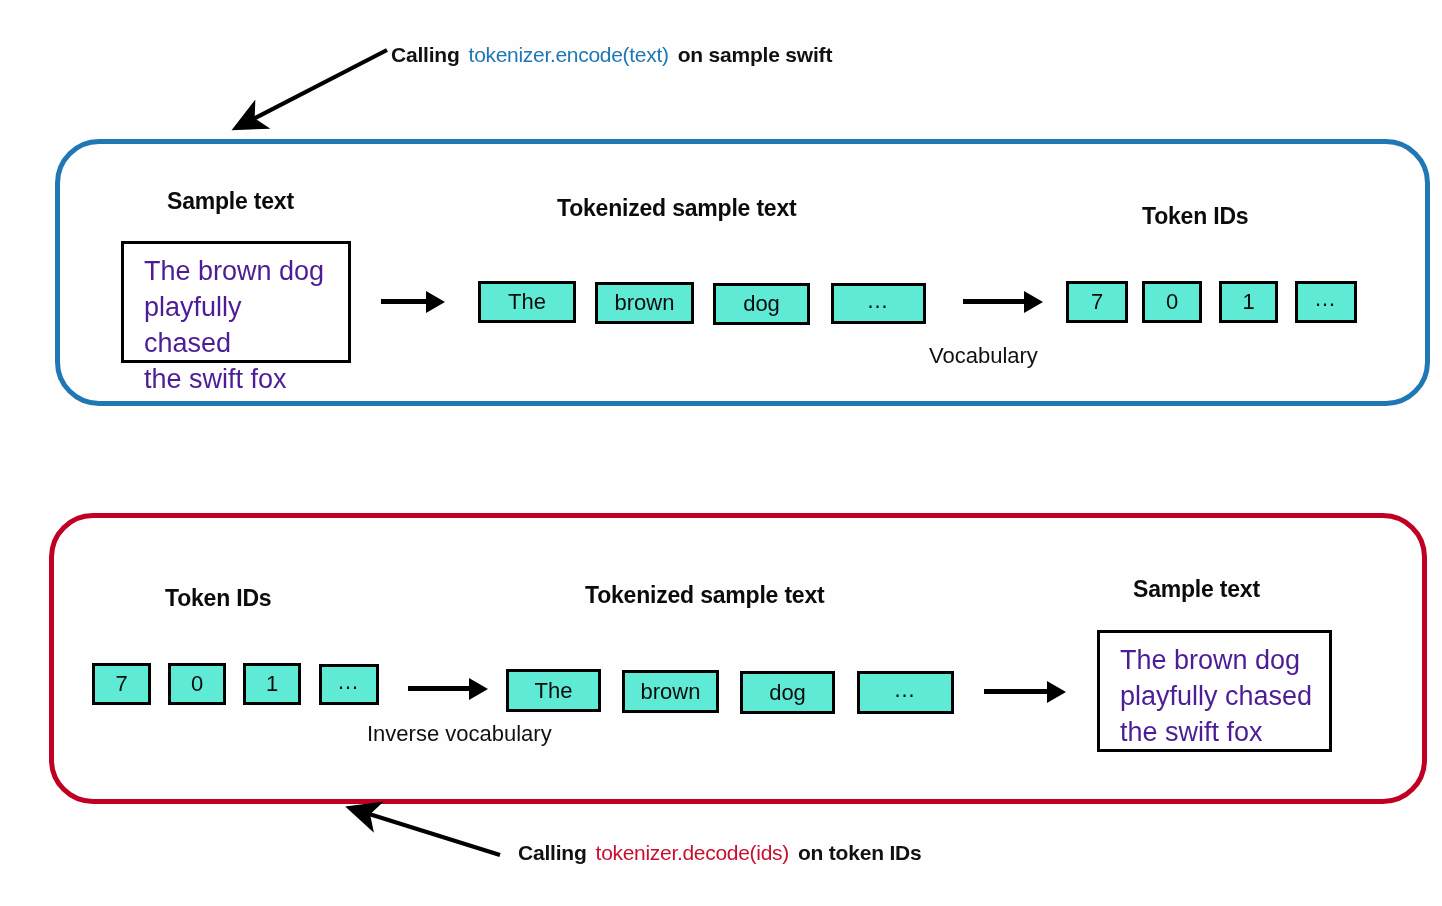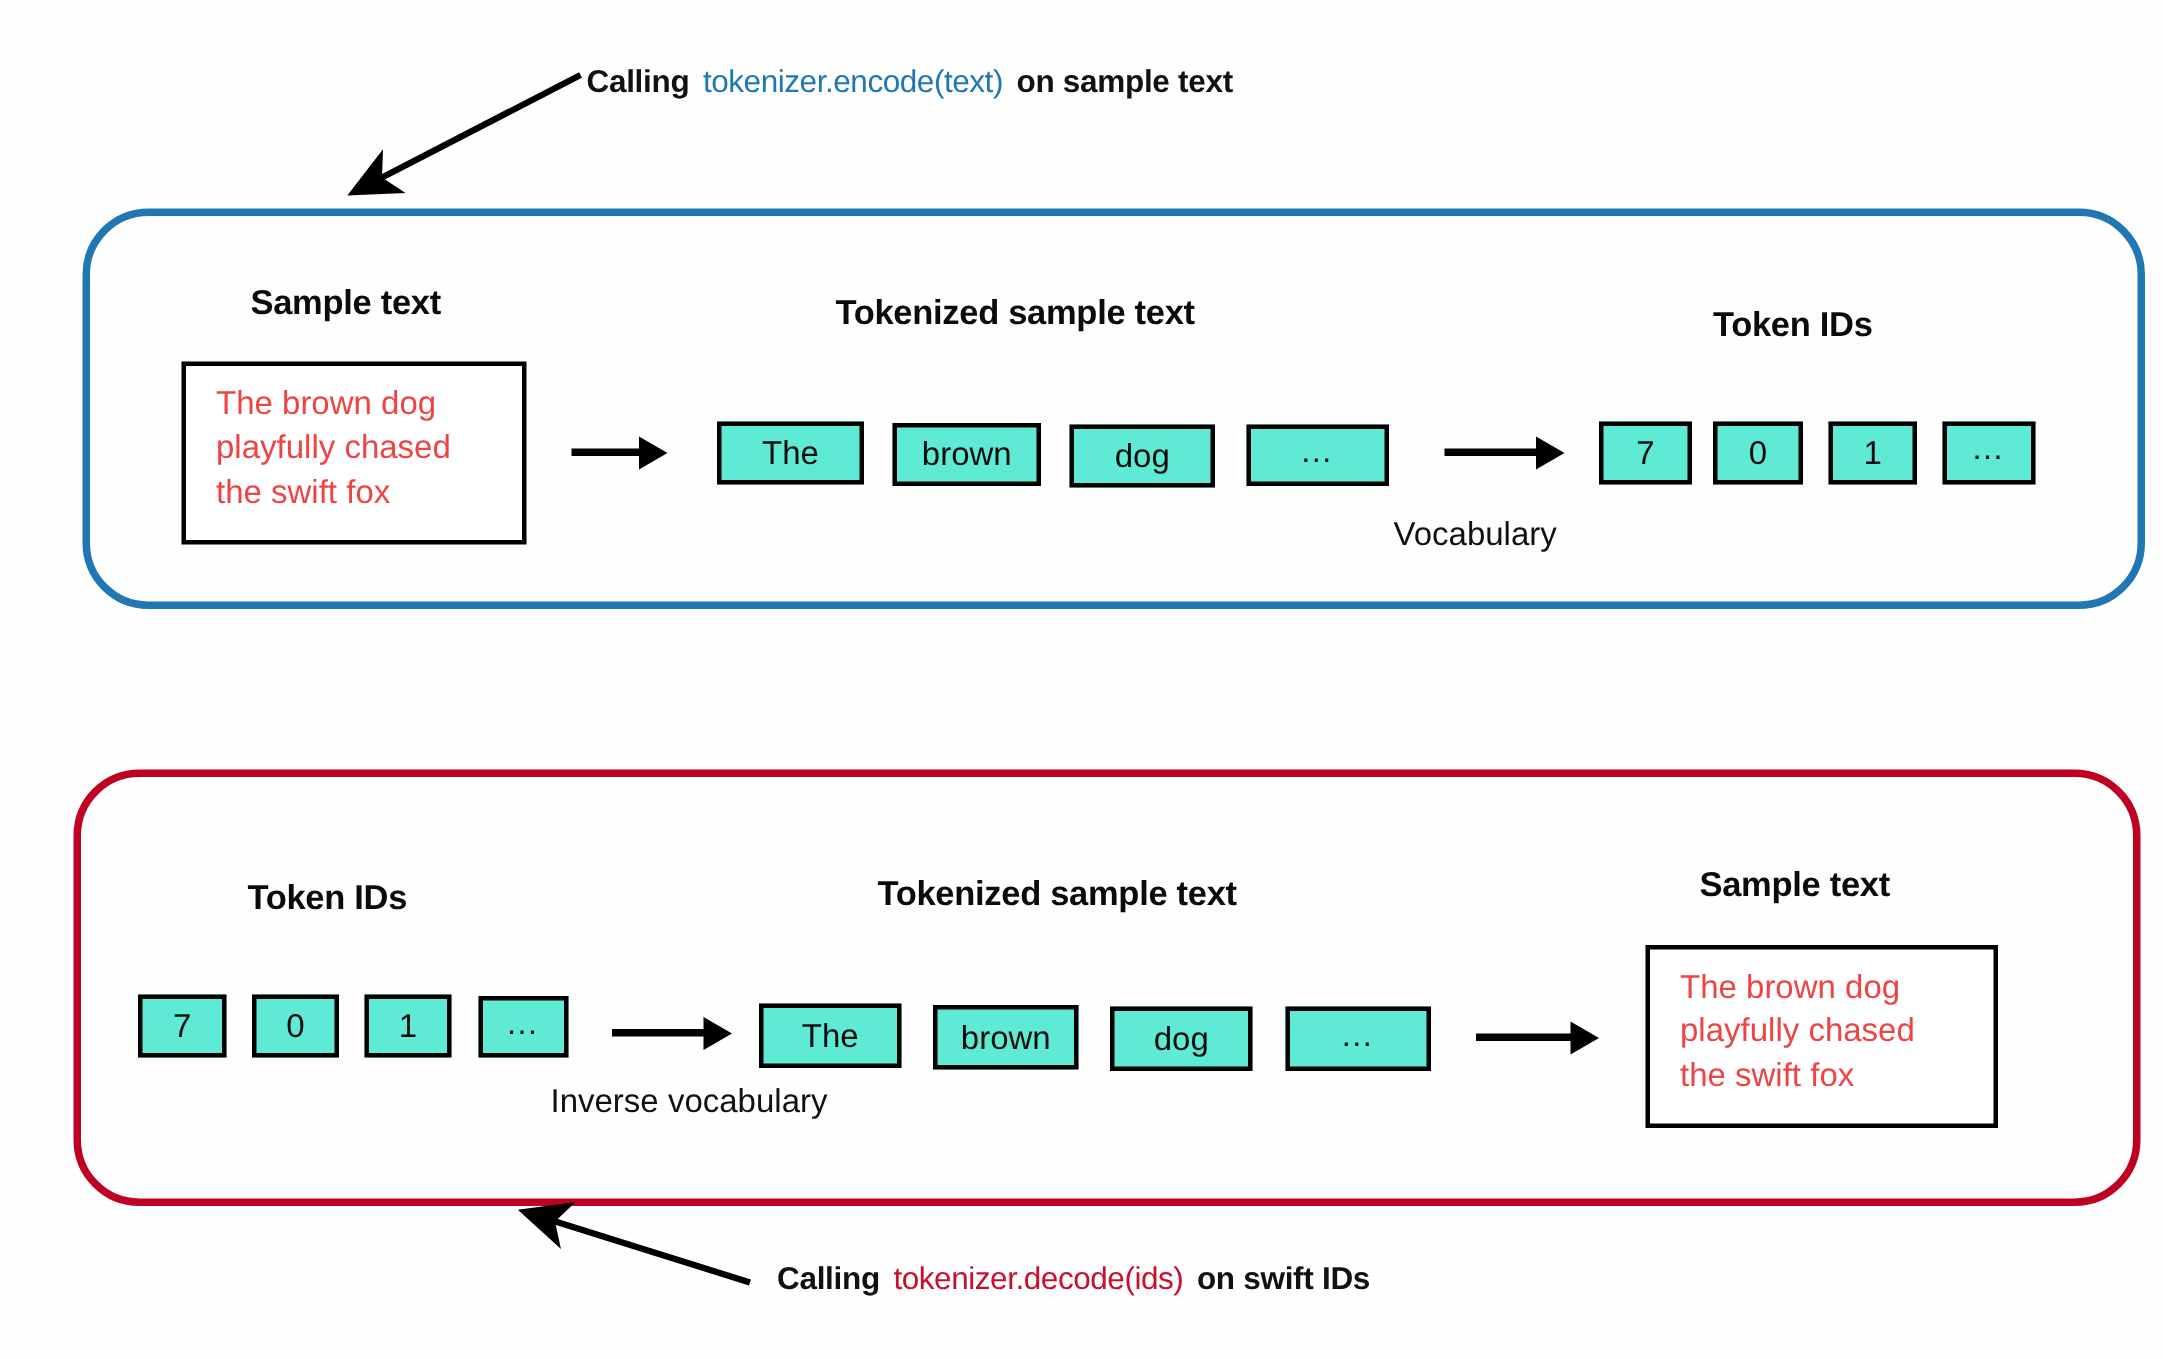--- a/index.html
+++ b/index.html
@@ -62,22 +62,22 @@
     line-height: 1.42;
     text-align: center;
   }
 
   
   .textbox {
     position: absolute;
     border: 3px solid #000000;
     box-sizing: border-box;
     background: #ffffff;
-    font-size: 22px;
-    color: #ef4444;
+    font-size: 27px;
+    color: #4c1d95;
     line-height: 1.33;
     padding: 10px 14px 26px 20px;
     white-space: pre-line;
   }
 
   
   .cell {
     position: absolute;
     border: 3px solid #000000;
     box-sizing: border-box;
@@ -122,21 +122,21 @@
     position: absolute;
     overflow: visible;
   }
 </style>
 </head>
 <body>
 
 <div id="canvas">
 
   <div class="caption" style="left:391px; top:43px;">
-    <span>Calling</span><span class="sp"></span><span class="code" id="enc-code" style="color: rgb(31, 119, 180);">tokenizer.encode(text)</span><span class="sp"></span><span>on sample text</span>
+    <span>Calling</span><span class="sp"></span><span class="code" id="enc-code" style="color: rgb(31, 119, 180);">tokenizer.encode(text)</span><span class="sp"></span><span>on sample swift</span>
   </div>
 
   <svg class="diagarrow" style="left:0px; top:0px; width:1442px; height:906px; pointer-events:none;">
     <defs>
       <marker id="ah-dl" markerWidth="9" markerHeight="9" refX="7.2" refY="4.5" orient="auto" markerUnits="strokeWidth">
         <path d="M0,0.6 L8.4,4.5 L0,8.4 L2.2,4.5 Z" fill="#000000"></path>
       </marker>
       <marker id="ah-ul" markerWidth="9" markerHeight="9" refX="7.2" refY="4.5" orient="auto" markerUnits="strokeWidth">
         <path d="M0,0.6 L8.4,4.5 L0,8.4 L2.2,4.5 Z" fill="#000000"></path>
       </marker>
@@ -207,16 +207,16 @@
 
   <div class="textbox" style="left:1097px; top:630px; width:235px; height:122px;">The brown dog
 playfully chased
 the swift fox</div>
 
   <svg class="diagarrow" style="left:0px; top:0px; width:1442px; height:906px; pointer-events:none;">
     <line x1="500" y1="855" x2="350" y2="808" stroke="#000000" stroke-width="4.2" marker-end="url(#ah-ul)"></line>
   </svg>
 
   <div class="caption" style="left:518px; top:841px;">
-    <span>Calling</span><span class="sp"></span><span class="code" id="dec-code" style="color: rgb(200, 16, 46); text-align: center;">tokenizer.decode(ids)</span><span class="sp"></span><span>on swift IDs</span>
+    <span>Calling</span><span class="sp"></span><span class="code" id="dec-code" style="color: rgb(200, 16, 46); text-align: center;">tokenizer.decode(ids)</span><span class="sp"></span><span>on token IDs</span>
   </div>
 
 </div>
 
 </body></html>

